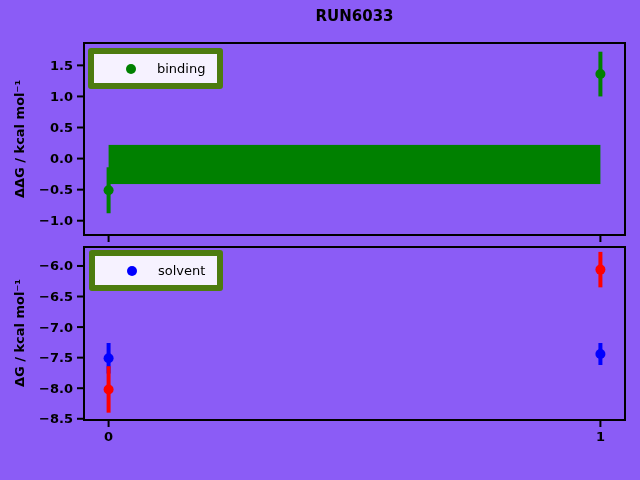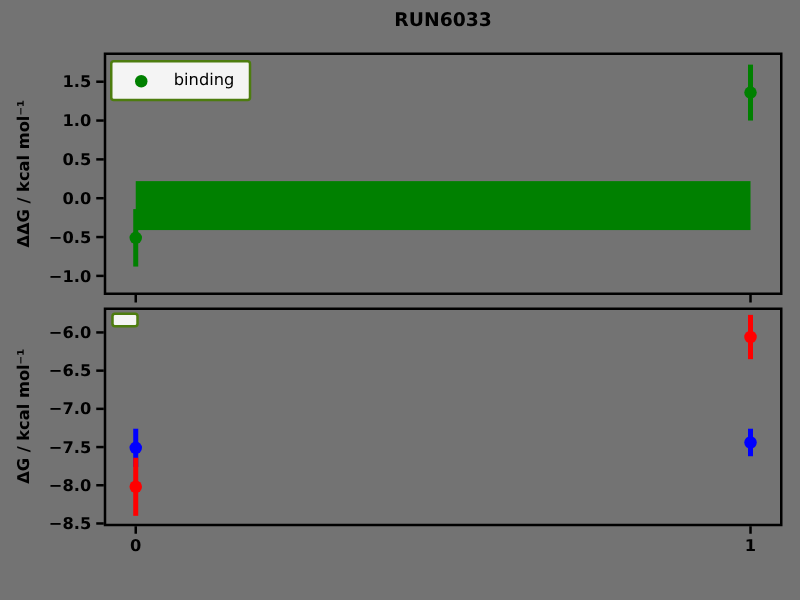--- a/index.html
+++ b/index.html
@@ -1,18 +1,18 @@
 <!DOCTYPE html>
 <html><head>
 <meta charset="utf-8">
 <style>
   html, body { margin: 0; padding: 0; background: #ffffff; }
   .figure {
     position: relative; width: 640px; height: 480px;
-    background: #737373; overflow: hidden;
+    background: #8b5cf6; overflow: hidden;
     font-family: "DejaVu Sans", "Liberation Sans", sans-serif;
     color: #000;
   }
   .fig-title {
     position: absolute; left: 84px; top: 7px; width: 541px;
     text-align: center; font-size: 15px; font-weight: bold;
   }
   .axes { position: absolute; left: 84px; width: 541px; }
   .axes-top { top: 43px; height: 192px; }
   .axes-bottom { top: 247px; height: 173px; }
@@ -27,22 +27,22 @@
     transform: rotate(-90deg);
   }
   .ylabel-top { left: -80px; top: 131px; }
   .ylabel-bottom { left: -80px; top: 325px; }
   .xlabel {
     position: absolute; left: 84px; top: 452px; width: 541px;
     text-align: center; font-size: 14px; font-weight: bold;
   }
   .legend {
     position: absolute; background: rgba(255,255,255,0.92);
-    border: 2px solid #4d7c0f; border-radius: 3px;
-    padding: 4px 12px 4px 6px; display: flex; flex-direction: column; gap: 1px;
+    border: 6px solid #4d7c0f; border-radius: 3px;
+    padding: 4px 12px 4px 20px; display: flex; flex-direction: column; gap: 1px;
     z-index: 5;
   }
   .legend-top { left: 4px; top: 5px; }
   .legend-bottom { left: 5px; top: 3px; }
   .legend-row { display: flex; align-items: center; height: 21px; }
   .legend-marker-box {
     width: 34px; display: flex; justify-content: center; align-items: center;
     margin-right: 9px; flex: 0 0 34px;
   }
   .legend-dot { width: 10px; height: 10px; border-radius: 50%; }
@@ -114,17 +114,23 @@
         <line x1="-1" x2="-7" y1="49.51590106007066" y2="49.51590106007066" stroke="#000" stroke-width="2"></line>
         <text x="-11" y="54.01590106007066" text-anchor="end" class="tick-label">−6.5</text>
         <line x1="-1" x2="-7" y1="18.95053003533567" y2="18.95053003533567" stroke="#000" stroke-width="2"></line>
         <text x="-11" y="23.45053003533567" text-anchor="end" class="tick-label">−6.0</text>
         <line x1="24.59090909090909" x2="24.59090909090909" y1="174" y2="180" stroke="#000" stroke-width="2"></line>
         <text x="24.59090909090909" y="194" text-anchor="middle" class="tick-label">0</text>
         <line x1="516.4090909090909" x2="516.4090909090909" y1="174" y2="180" stroke="#000" stroke-width="2"></line>
         <text x="516.4090909090909" y="194" text-anchor="middle" class="tick-label">1</text>
       </svg>
     <div id="legend-dg" class="legend legend-bottom">
+        <div class="legend-row">
+          <span class="legend-marker-box">
+            <span class="legend-dot" style="background: rgb(0, 0, 255);"></span>
+          </span>
+          <span class="legend-label">solvent</span>
+        </div>
       </div>
   </div>
 
 
 </div>
 
 </body></html>

